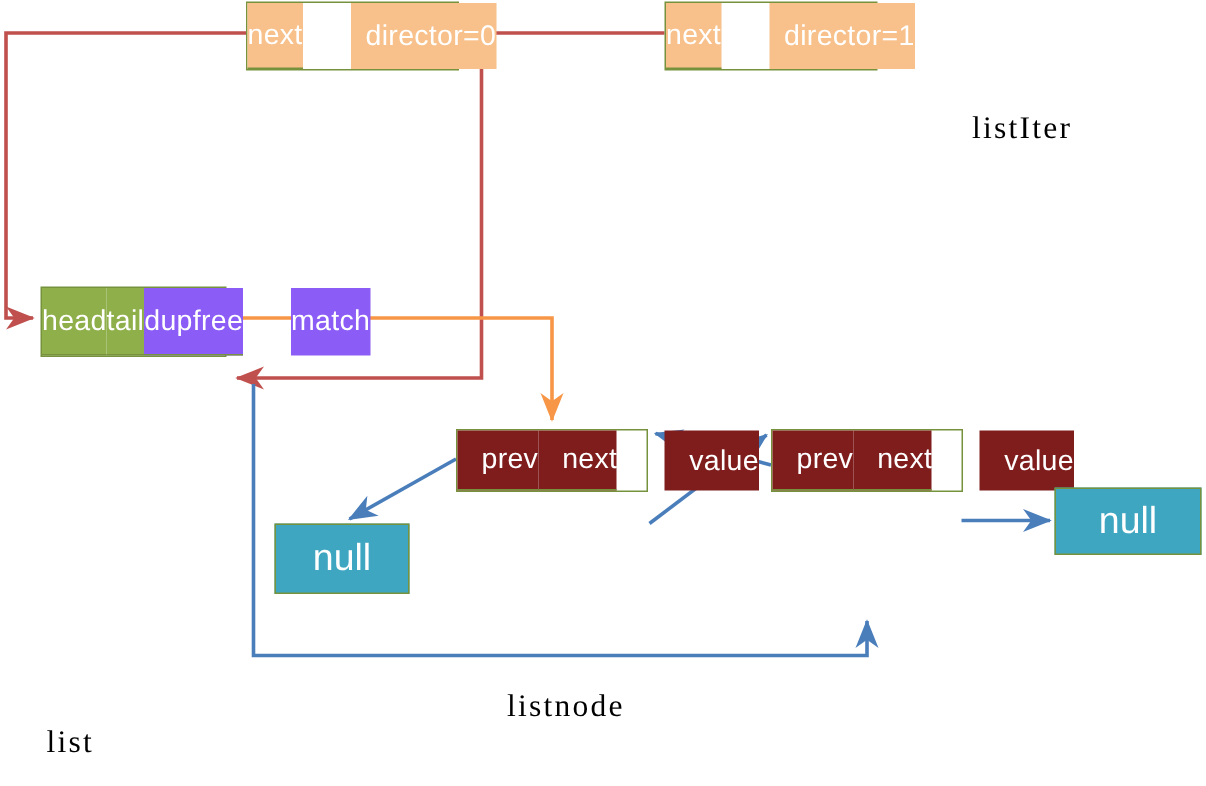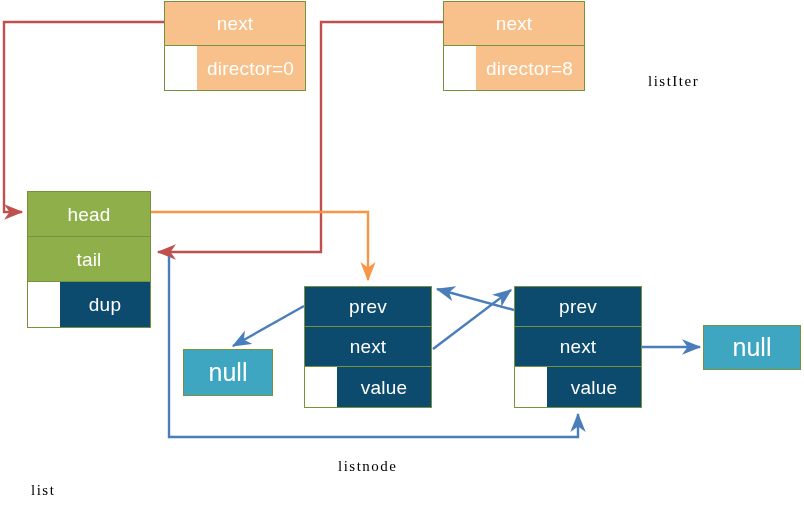--- a/index.html
+++ b/index.html
@@ -24,21 +24,21 @@
     top: 0;
     width: 804px;
     height: 524px;
     pointer-events: none;
   }
   .box {
     position: absolute;
     box-sizing: border-box;
     border: 1px solid #76923C;
     display: flex;
-    flex-direction: column;
+    flex-direction: row;
   }
   .cell {
     box-sizing: border-box;
     display: flex;
     align-items: center;
     justify-content: center;
     color: #ffffff;
     font-size: 19px;
     line-height: 1;
     letter-spacing: 0.2px;
@@ -66,44 +66,45 @@
     top: 191px;
     width: 124px;
   }
   .list-box .cell {
     height: 45px;
   }
   .list-box .cell.green {
     background: #8FAF4B;
   }
   .list-box .cell.blue {
-    background: #0c4a6e;
+    background: #8b5cf6;
   }
   .node-box {
     width: 128px;
   }
   .node-box .cell {
-    background: #0c4a6e;
+    background: #7f1d1d;
     height: 40px;
+    padding-left: 16px;
   }
   .null-box {
     box-sizing: border-box;
     position: absolute;
     border: 1px solid #76923C;
     background: #3EA6C0;
     display: flex;
     align-items: center;
     justify-content: center;
     color: #ffffff;
     font-size: 25px;
   }
   .caption {
     position: absolute;
     font-family: "Liberation Serif", "DejaVu Serif", serif;
-    font-size: 15px;
+    font-size: 21px;
     color: #000000;
     white-space: nowrap;
     letter-spacing: 1.5px;
   }
 </style>
 </head>
 <body>
 
 <div id="canvas">
 
@@ -153,29 +154,31 @@
     </g>
   </svg>
 
   <div class="box iter-box" style="left:164px; top:1px;">
     <div class="cell">next</div>
     <div class="cell prop">director=0</div>
   </div>
 
   <div class="box iter-box" style="left:443px; top:1px;">
     <div class="cell">next</div>
-    <div class="cell prop">director=8</div>
+    <div class="cell prop">director=1</div>
   </div>
 
   <div class="caption" style="left:648px; top:73px;">listIter</div>
 
   <div class="box list-box">
     <div class="cell green">head</div>
     <div class="cell green">tail</div>
     <div class="cell blue">dup</div>
+    <div class="cell blue">free</div>
+    <div class="cell blue">match</div>
   </div>
 
   <div class="caption" style="left:31px; top:482px;">list</div>
 
   <div class="null-box" style="left:183px; top:349px; width:90px; height:47px;">null</div>
 
   <div class="box node-box" style="left:304px; top:286px;">
     <div class="cell">prev</div>
     <div class="cell">next</div>
     <div class="cell">value</div>

